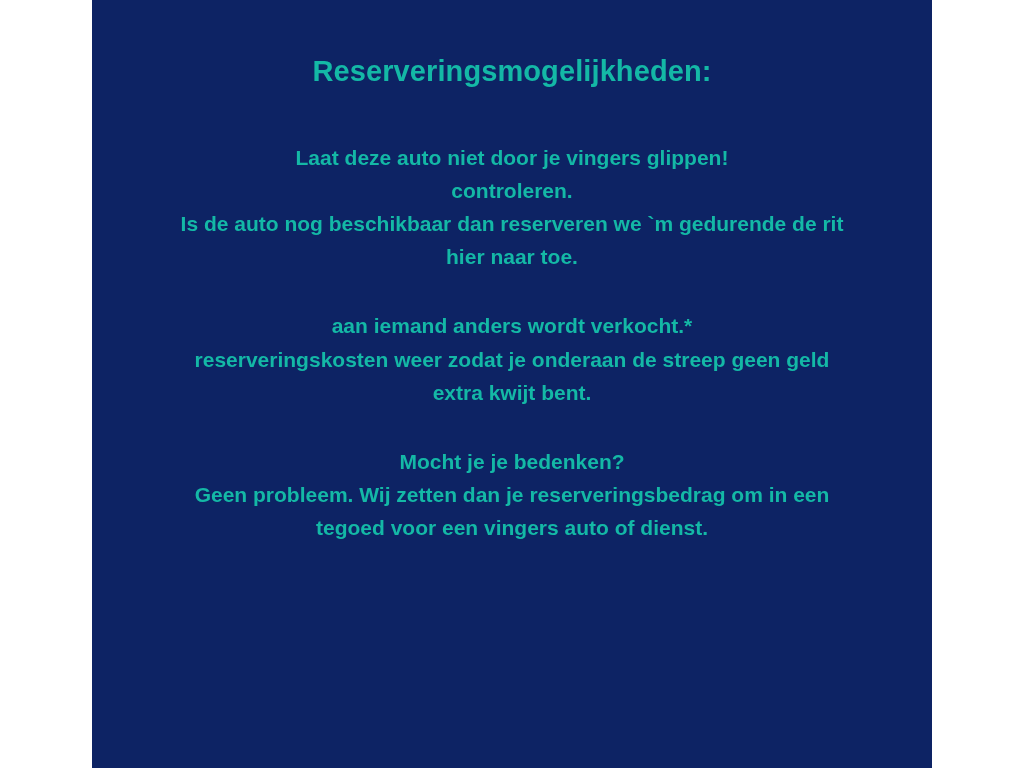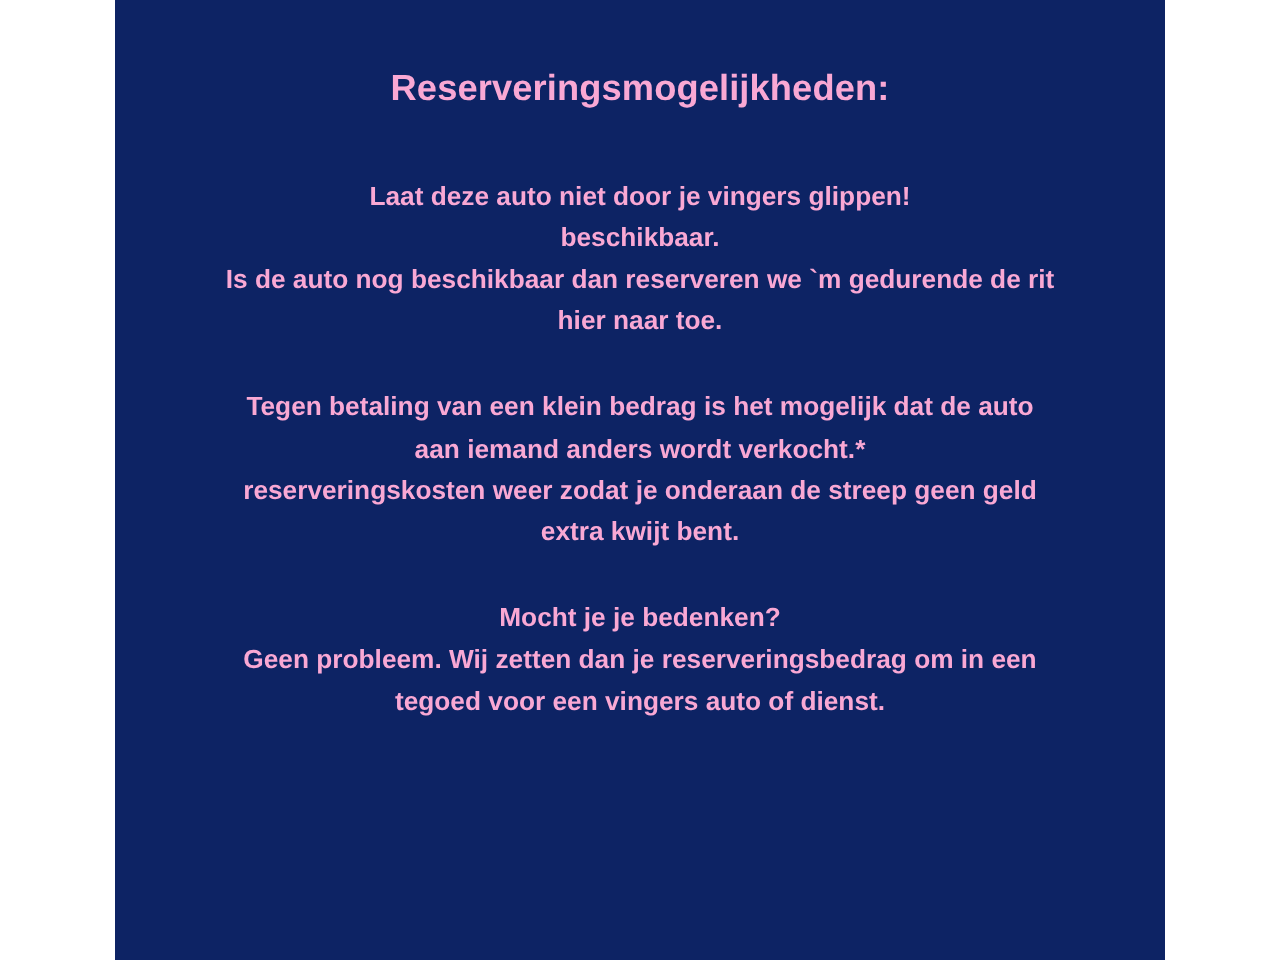--- a/index.html
+++ b/index.html
@@ -20,21 +20,21 @@
     height: 768px;
     background: #ffffff;
   }
   .panel {
     position: absolute;
     left: 92px;
     top: 0;
     width: 840px;
     height: 768px;
     background: #0d2364;
-    color: #f9a8d4;
+    color: #14b8a6;
     box-sizing: border-box;
     padding: 26px 40px 20px 40px;
     text-align: center;
   }
   .title {
     font-size: 29px;
     font-weight: bold;
     letter-spacing: 0.1px;
     margin: 0;
     padding-top: 28px;
@@ -61,27 +61,26 @@
 </head>
 <body>
 
 <div class="canvas">
   <div class="panel">
 
     <h1 class="title">Reserveringsmogelijkheden:</h1>
 
     <p class="block block-1">
       <span class="line">Laat deze auto niet door je vingers glippen!</span>
-      <span class="line">beschikbaar.</span>
+      <span class="line">controleren.</span>
       <span class="line">Is de auto nog beschikbaar dan reserveren we `m gedurende de rit</span>
       <span class="line">hier naar toe.</span>
     </p>
 
     <p class="block block-2">
-      <span class="line">Tegen betaling van een klein bedrag is het mogelijk dat de auto</span>
       <span class="line">aan iemand anders wordt verkocht.*</span>
       <span class="line">reserveringskosten weer zodat je onderaan de streep geen geld</span>
       <span class="line">extra kwijt bent.</span>
     </p>
 
     <p class="block block-3">
       <span class="line">Mocht je je bedenken?</span>
       <span class="line">Geen probleem. Wij zetten dan je reserveringsbedrag om in een</span>
       <span class="line">tegoed voor een vingers auto of dienst.</span>
     </p>

